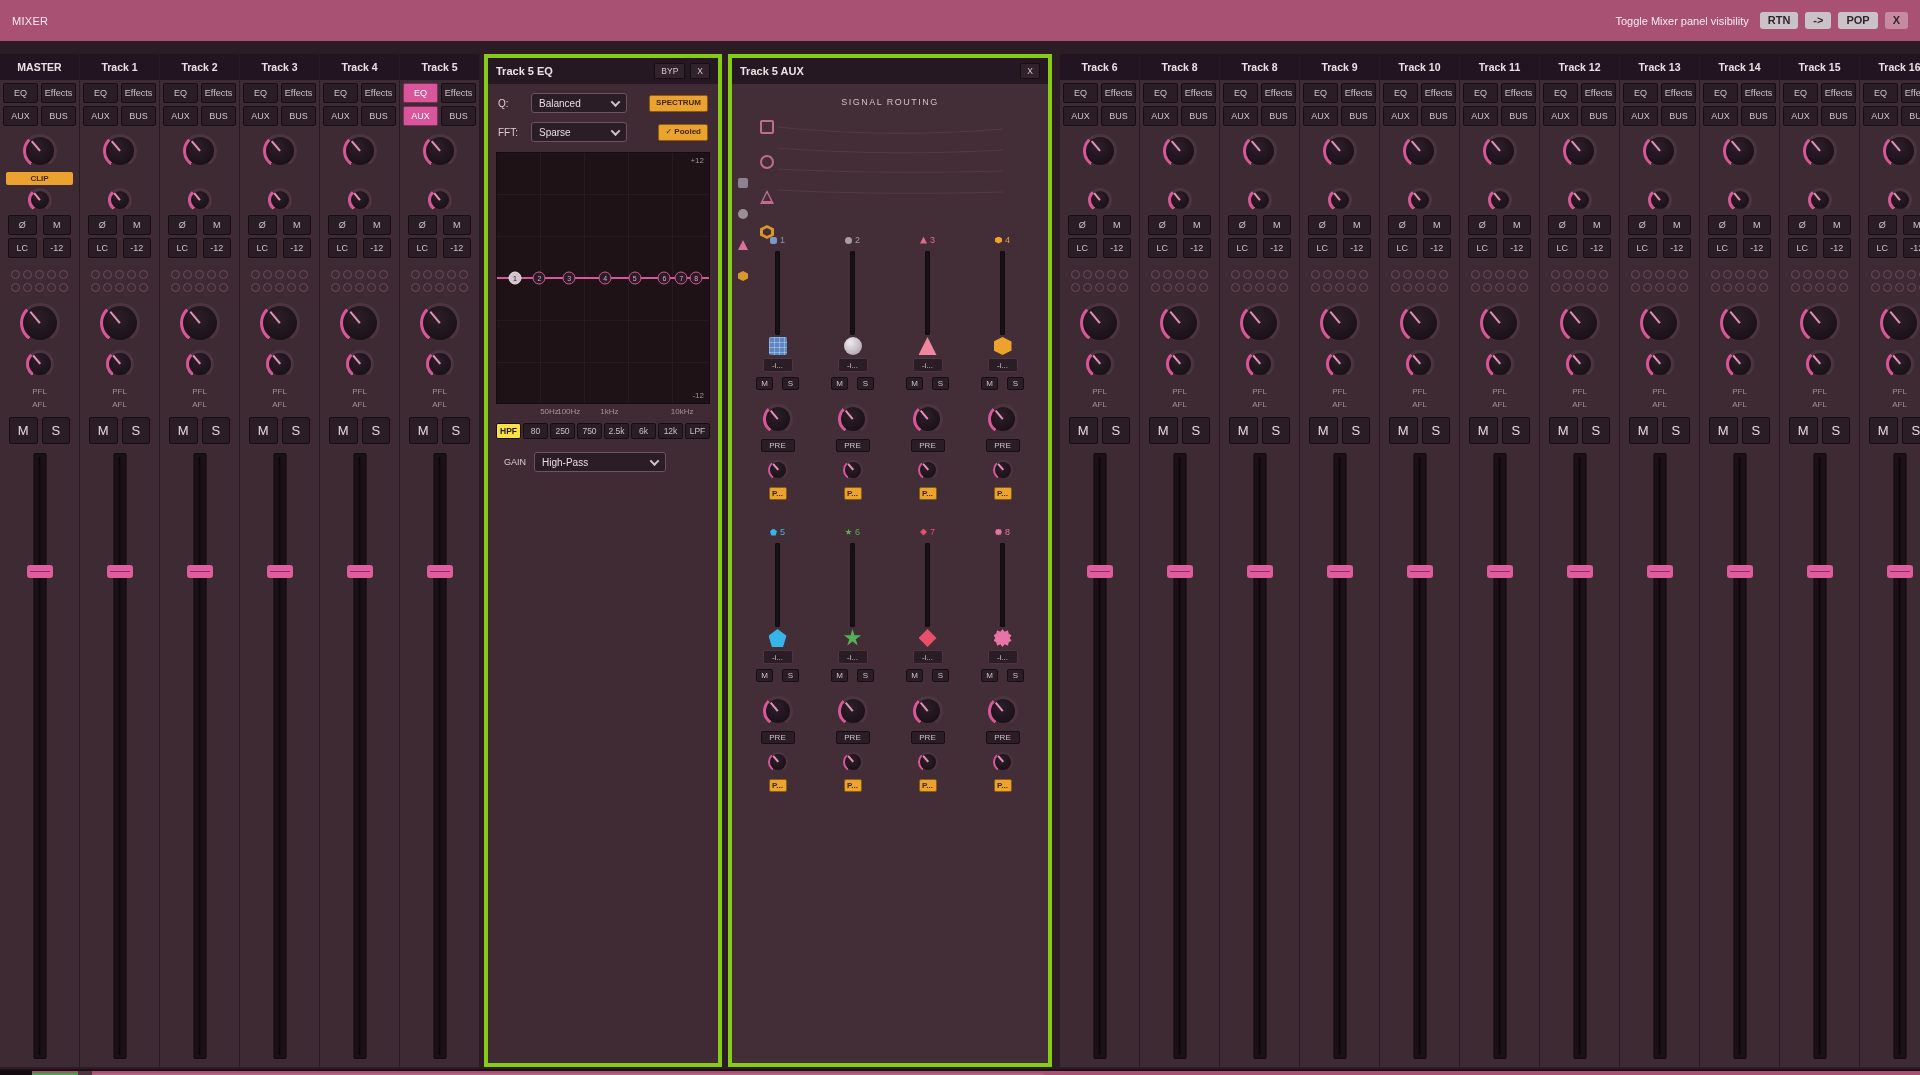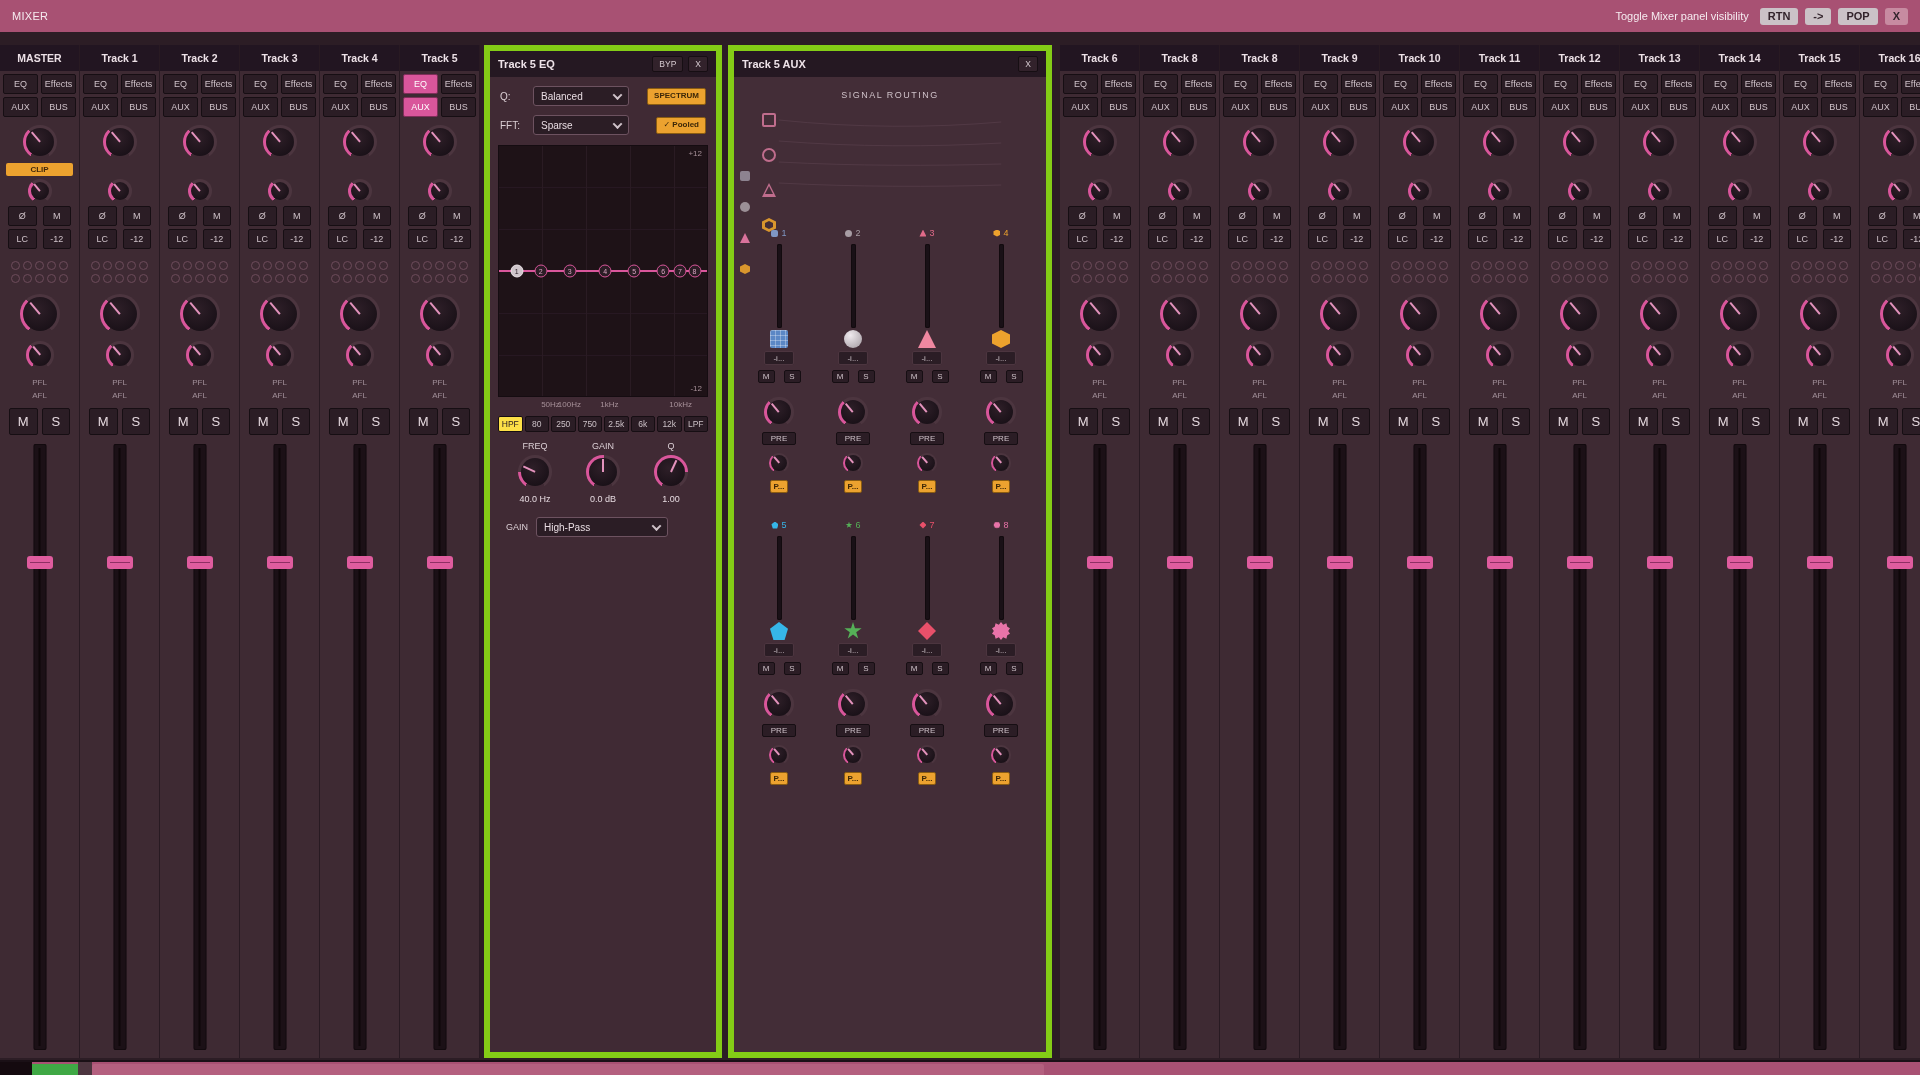--- a/index.html
+++ b/index.html
@@ -1,20 +1,20 @@
 <!DOCTYPE html>
 <html><head>
 <meta charset="utf-8">
 <style>
 *{box-sizing:border-box;margin:0;padding:0;font-family:"Liberation Sans","DejaVu Sans",sans-serif;}
 html,body{width:1920px;height:1075px;overflow:hidden;background:#2c1d25;}
 button{border:none;cursor:pointer;font-family:inherit;}
 
 
-.topbar{height:32px;background:#a85173;display:flex;align-items:center;padding:0 12px;gap:8px;}
+.topbar{height:41px;background:#a85173;display:flex;align-items:center;padding:0 12px;gap:8px;}
 .tb-title{font-size:11px;color:#f6ebf0;letter-spacing:.3px;}
 .tb-right{margin-left:auto;display:flex;align-items:center;gap:7px;}
 .tb-toggle{font-size:11px;color:#f6ebf0;margin-right:4px;margin-left:21px;}
 .tb-btn{background:#cbc2c7;color:#33242c;font-size:11px;font-weight:700;padding:3px 8px;border-radius:3px;line-height:1;}
 .tb-btn.x{background:#c78ba1;}
 
 
 .mixer{height:1028px;display:flex;align-items:flex-start;padding-top:13px;overflow:hidden;}
 .strips{display:flex;height:1013px;align-items:center;}
 #strips-right{flex:1;overflow:hidden;}
@@ -48,21 +48,21 @@
 .knob::before{content:"";position:absolute;inset:3px;border-radius:50%;background:radial-gradient(circle at 42% 36%,#2e1f28 0%,#1a1118 75%);}
 .knob::after{content:"";position:absolute;left:calc(50% - 1px);top:12%;height:38%;width:2px;background:#e493bd;transform-origin:50% 100%;transform:rotate(var(--ptr,-40deg));}
 .k20{width:20px;height:20px;}.k20::before{inset:2px;}
 .k24{width:24px;height:24px;}
 .k28{width:28px;height:28px;}
 .k30{width:30px;height:30px;}
 .k34{width:34px;height:34px;}
 .k40{width:40px;height:40px;}
 
 
-.panel{height:1013px;display:flex;flex-direction:column;border:6px solid #84cc16;}
+.panel{height:1013px;display:flex;flex-direction:column;border:4px solid #84cc16;}
 .eq-panel{width:238px;flex:0 0 238px;margin-left:4px;background:#402a34;}
 .aux-panel{width:324px;flex:0 0 324px;margin-left:6px;margin-right:8px;background:#432d37;}
 .panel-header{height:26px;flex:0 0 26px;background:#251822;display:flex;align-items:center;padding:0 8px;gap:5px;}
 .panel-title{font-size:11px;font-weight:700;color:#eee2e8;margin-right:auto;}
 .ph-btn{background:#32222b;border:1px solid #160e13;color:#d6cad0;font-size:8.5px;padding:3px 6px;border-radius:2px;line-height:1;}
 
 .ctl-row{display:flex;align-items:center;gap:7px;padding:0 10px;margin-top:9px;height:20px;flex:0 0 20px;}
 .ctl-label{font-size:10px;color:#dbcfd5;width:26px;flex:0 0 26px;}
 .dropdown{height:20px;background:#2b1d25;border:1px solid #6d5260;border-radius:3px;display:flex;align-items:center;justify-content:space-between;padding:0 7px;font-size:10px;color:#e8dce2;width:96px;}
 .dropdown.wide{width:132px;}
@@ -73,21 +73,21 @@
 .db-label{position:absolute;right:5px;font-size:8px;color:#a69098;}
 .db-label.top{top:3px;}.db-label.bottom{bottom:3px;}
 .eq-line{position:absolute;left:0;right:0;top:50%;height:2px;margin-top:-1px;background:#d9569b;}
 #eq-nodes{position:absolute;inset:0;}
 .eq-node{position:absolute;top:50%;transform:translate(-50%,-50%);width:13px;height:13px;border-radius:50%;border:1px solid #d9569b;background:#2b1d25;color:#daa4c2;font-size:7px;display:flex;align-items:center;justify-content:center;line-height:1;}
 .eq-node.sel{background:#cfc5cb;color:#241720;border-color:#ece4e8;}
 .freq-row{position:relative;height:11px;flex:0 0 11px;margin:3px 8px 0;}
 .freq-row span{position:absolute;transform:translateX(-50%);font-size:8px;color:#a69098;top:0;white-space:nowrap;}
 .band-tabs{display:flex;gap:2px;margin:5px 8px 0;height:16px;flex:0 0 16px;}
 .band-tab{flex:1;background:#2b1d25;border:1px solid #160e13;color:#cabfc5;font-size:8.5px;border-radius:2px;padding:0;line-height:1;}
-.band-tab.active{background:#fde047;color:#241720;font-weight:400;}
+.band-tab.active{background:#fde047;color:#241720;font-weight:700;}
 .eq-knobs{display:flex;justify-content:space-between;padding:0 16px;margin-top:9px;}
 .eq-knob-col{width:58px;display:flex;flex-direction:column;align-items:center;}
 .ek-label{font-size:9px;color:#dbcfd5;height:11px;}
 .eq-knob-col .knob{margin-top:3px;}
 .ek-value{font-size:9px;color:#e6dae0;margin-top:5px;}
 .type-row{display:flex;align-items:center;gap:8px;padding:0 16px;margin-top:13px;}
 .type-row .ctl-label{width:auto;flex:none;font-size:9px;}
 
 
 .aux-title{margin-top:13px;text-align:center;font-size:9px;letter-spacing:1.5px;color:#cfc1c8;height:11px;flex:0 0 11px;}
@@ -541,37 +541,20 @@
     <div class="band-tabs" id="band-tabs">
         <button class="band-tab active">HPF</button>
         <button class="band-tab">80</button>
         <button class="band-tab">250</button>
         <button class="band-tab">750</button>
         <button class="band-tab">2.5k</button>
         <button class="band-tab">6k</button>
         <button class="band-tab">12k</button>
         <button class="band-tab">LPF</button>
       </div>
-    <div class="eq-knobs" id="eq-knobs">
-        <div class="eq-knob-col">
-          <div class="ek-label">FREQ</div>
-          <div class="knob k34" style="--arc: 55deg; --ptr: -65deg;"></div>
-          <div class="ek-value">40.0 Hz</div>
-        </div>
-        <div class="eq-knob-col">
-          <div class="ek-label">GAIN</div>
-          <div class="knob k34" style="--arc: 150deg; --ptr: 0deg;"></div>
-          <div class="ek-value">0.0 dB</div>
-        </div>
-        <div class="eq-knob-col">
-          <div class="ek-label">Q</div>
-          <div class="knob k34" style="--arc: 235deg; --ptr: 25deg;"></div>
-          <div class="ek-value">1.00</div>
-        </div>
-      </div>
     <div class="type-row">
       <span class="ctl-label">GAIN</span>
       <div class="dropdown wide">
         <span>High-Pass</span>
         <span class="chev"></span>
       </div>
     </div>
   </section>
 
   <section class="panel aux-panel">

